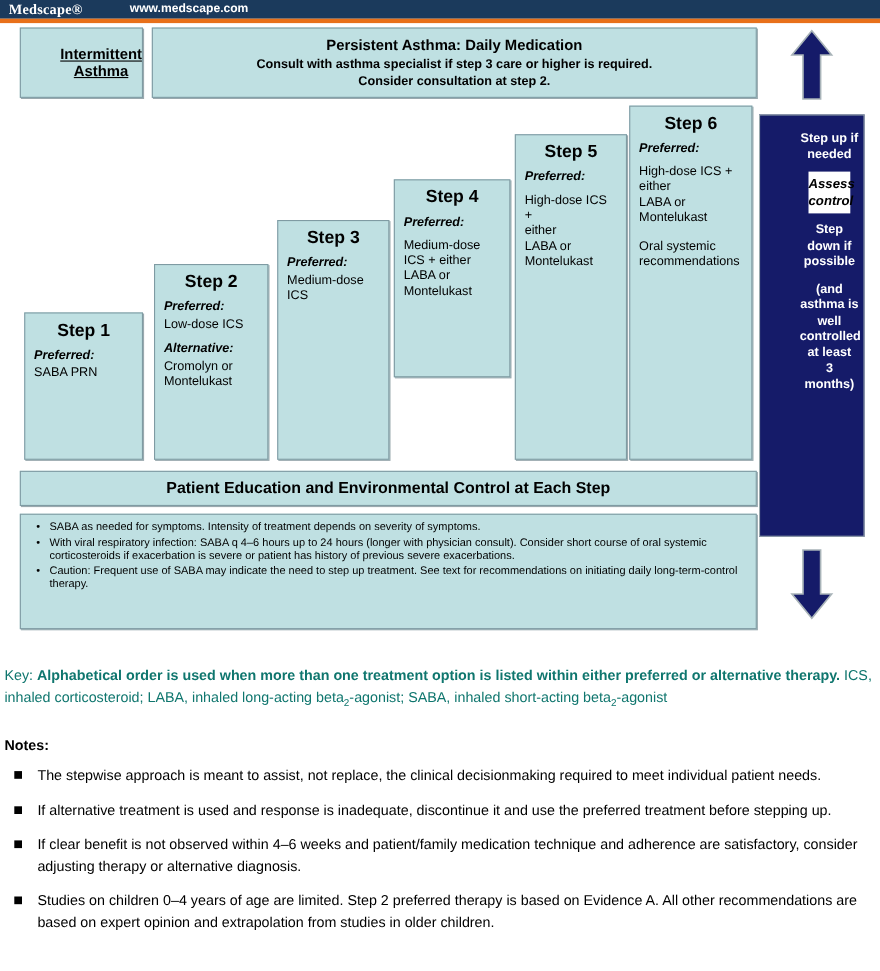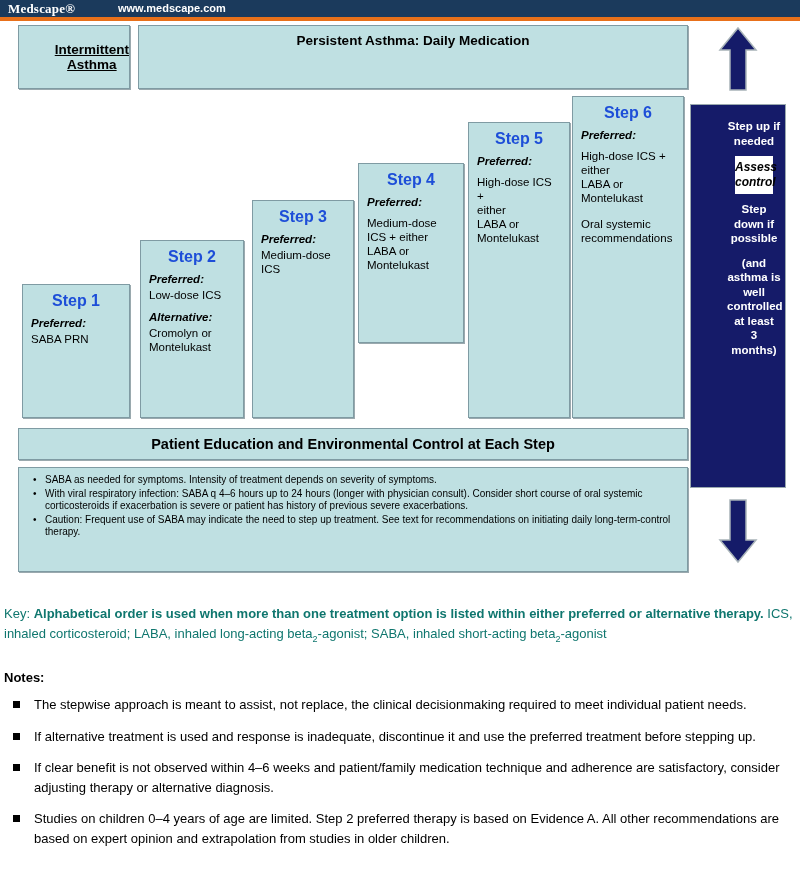--- a/index.html
+++ b/index.html
@@ -66,21 +66,21 @@
     font-weight: bold;
     color: #000;
     line-height: 15px;
   }
 
   
   .step-title {
     font-size: 16px;
     font-weight: bold;
     text-align: center;
-    color: #1d4ed8;
+    color: #000000;
     margin: 0 0 7px 0;
   }
   .step-lbl {
     font-size: 11.5px;
     font-style: italic;
     font-weight: bold;
     color: #000;
     margin: 0;
   }
   .step-txt {
@@ -212,20 +212,22 @@
 <div id="medscape-url">www.medscape.com</div>
 <div id="orange-rule"></div>
 
 <div class="lbox ctr" style="left:18px; top:25px; width:112px; height:64px; display:flex; align-items:center; justify-content:flex-end;text-decoration:underline;">
   <div class="hdr-title" style="white-space:pre-line;">Intermittent
 Asthma</div>
 </div>
 
 <div class="lbox ctr" style="left:138px; top:25px; width:550px; height:64px; padding-top:7px;">
   <div class="hdr-title">Persistent Asthma: Daily Medication</div>
+  <div class="hdr-sub" style="white-space:pre-line; margin-top:4px;">Consult with asthma specialist if step 3 care or higher is required.
+Consider consultation at step 2.</div>
 </div>
 
 <div class="arrow-wrap" style="left:716px; top:26px;">
   <svg width="44" height="66" viewBox="0 0 44 66">
     <polygon points="22,2 40,24 30,24 30,64 14,64 14,24 4,24" fill="#151b69" stroke="#a8b3b8" stroke-width="1.5"></polygon>
   </svg>
 </div>
 
 <div class="lbox" style="left:22px;  top:284px; width:108px; height:134px;">
   <div class="step-inner">

